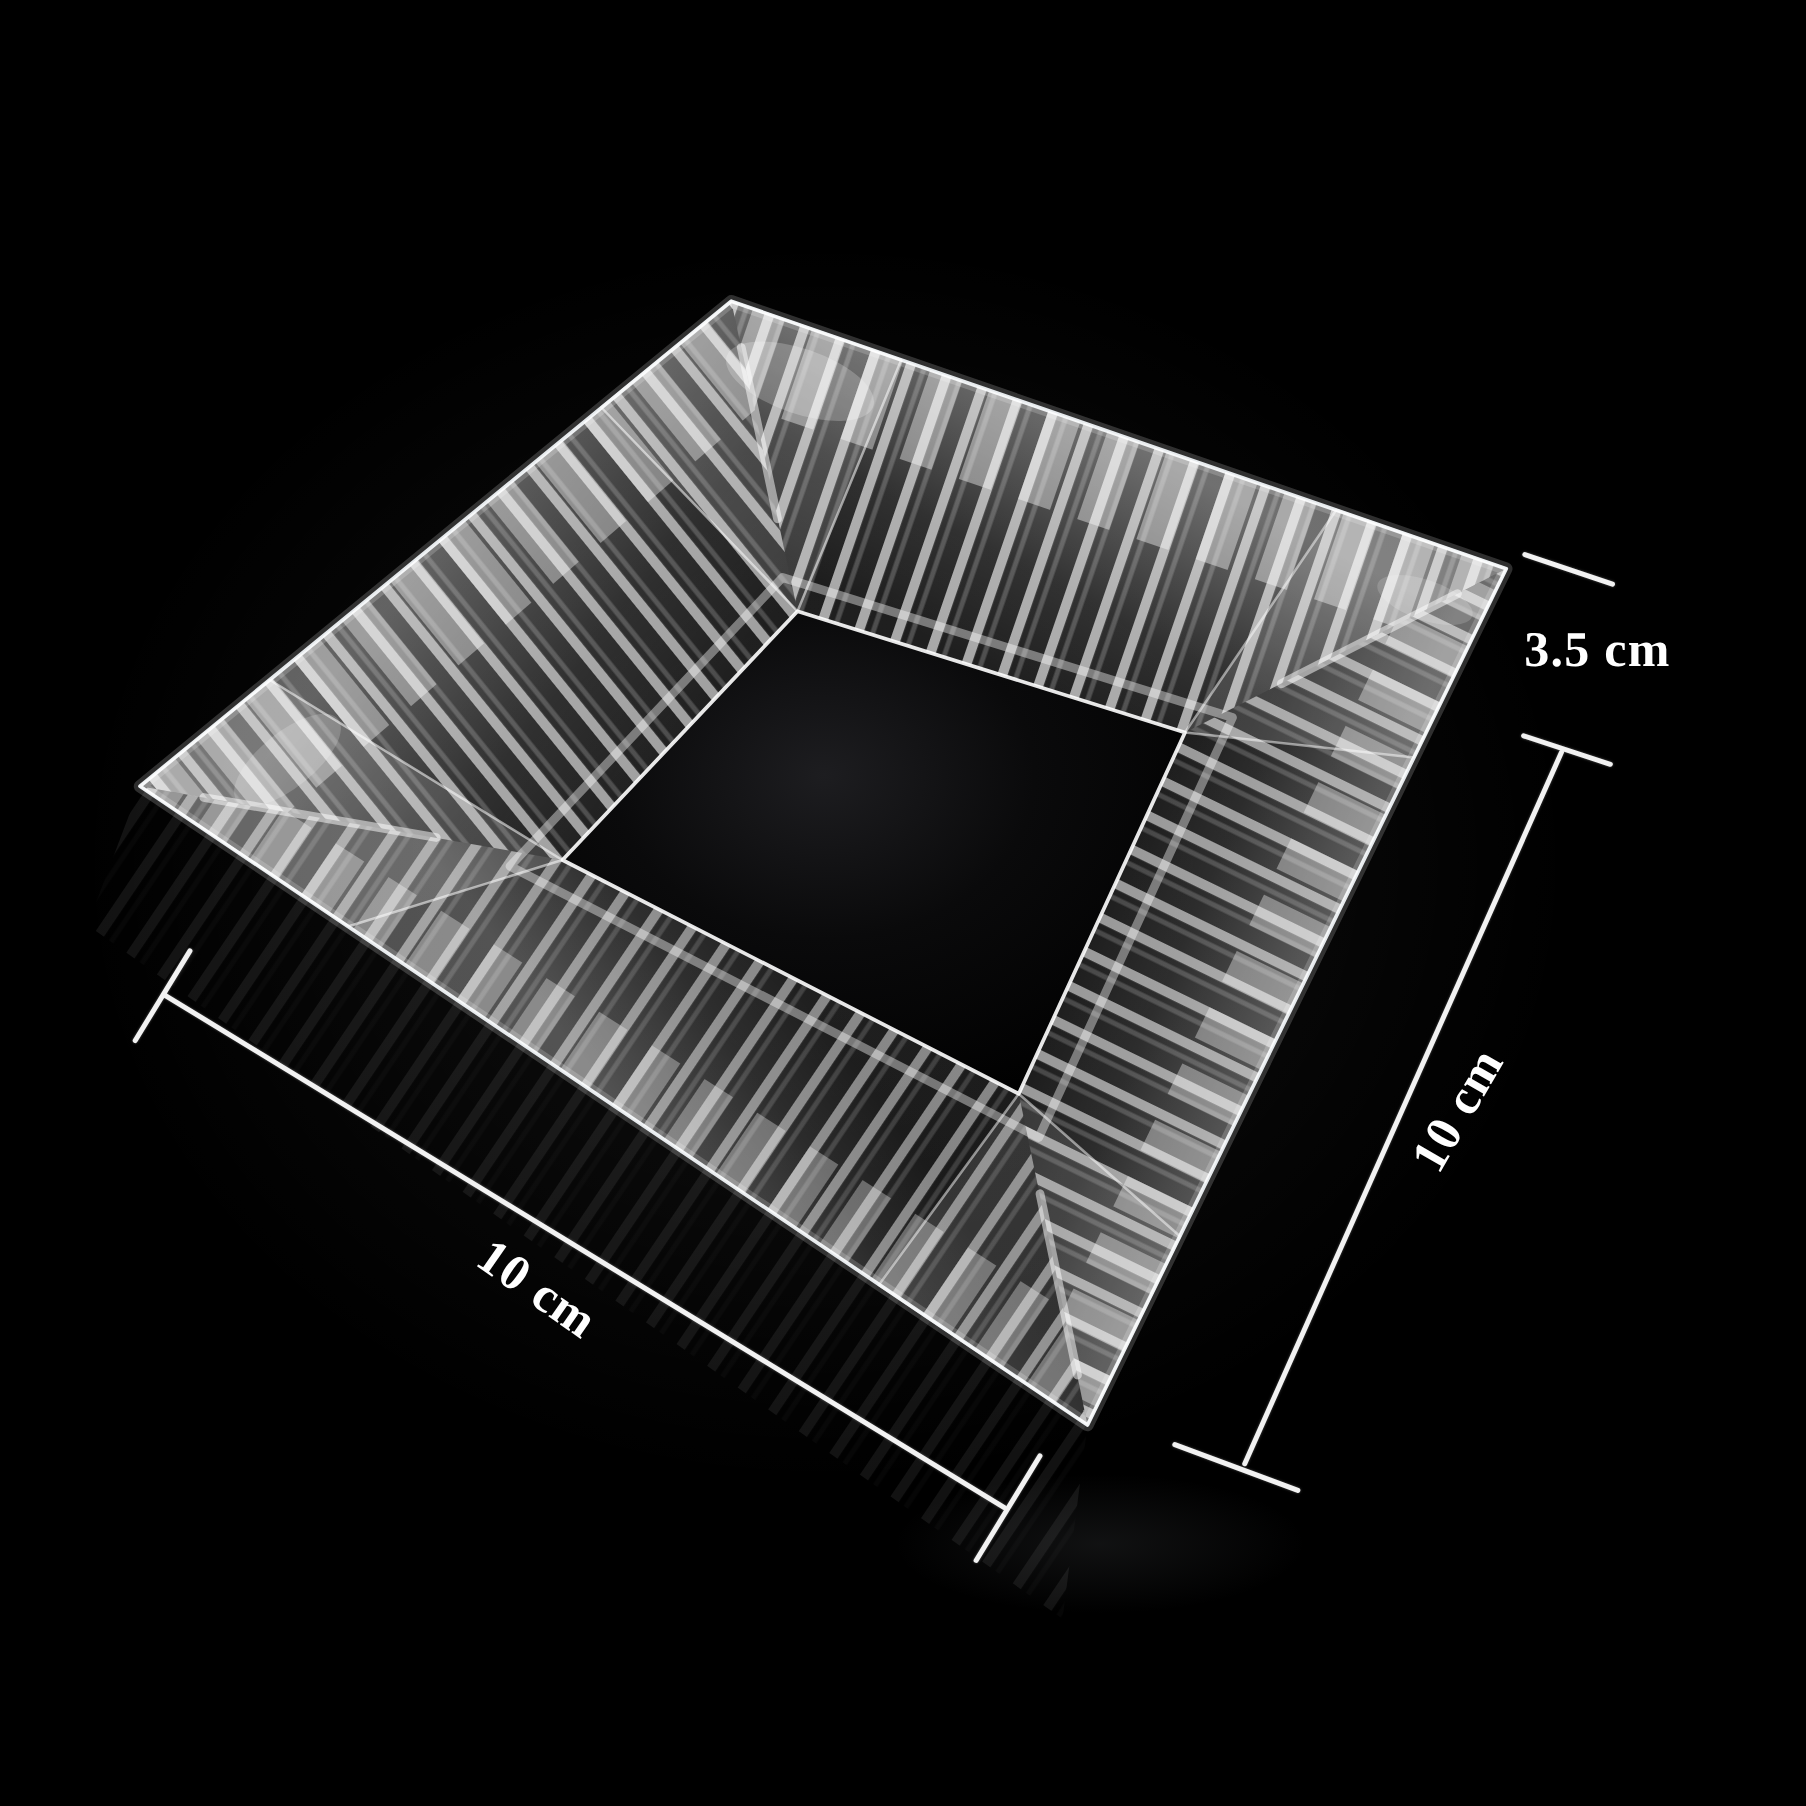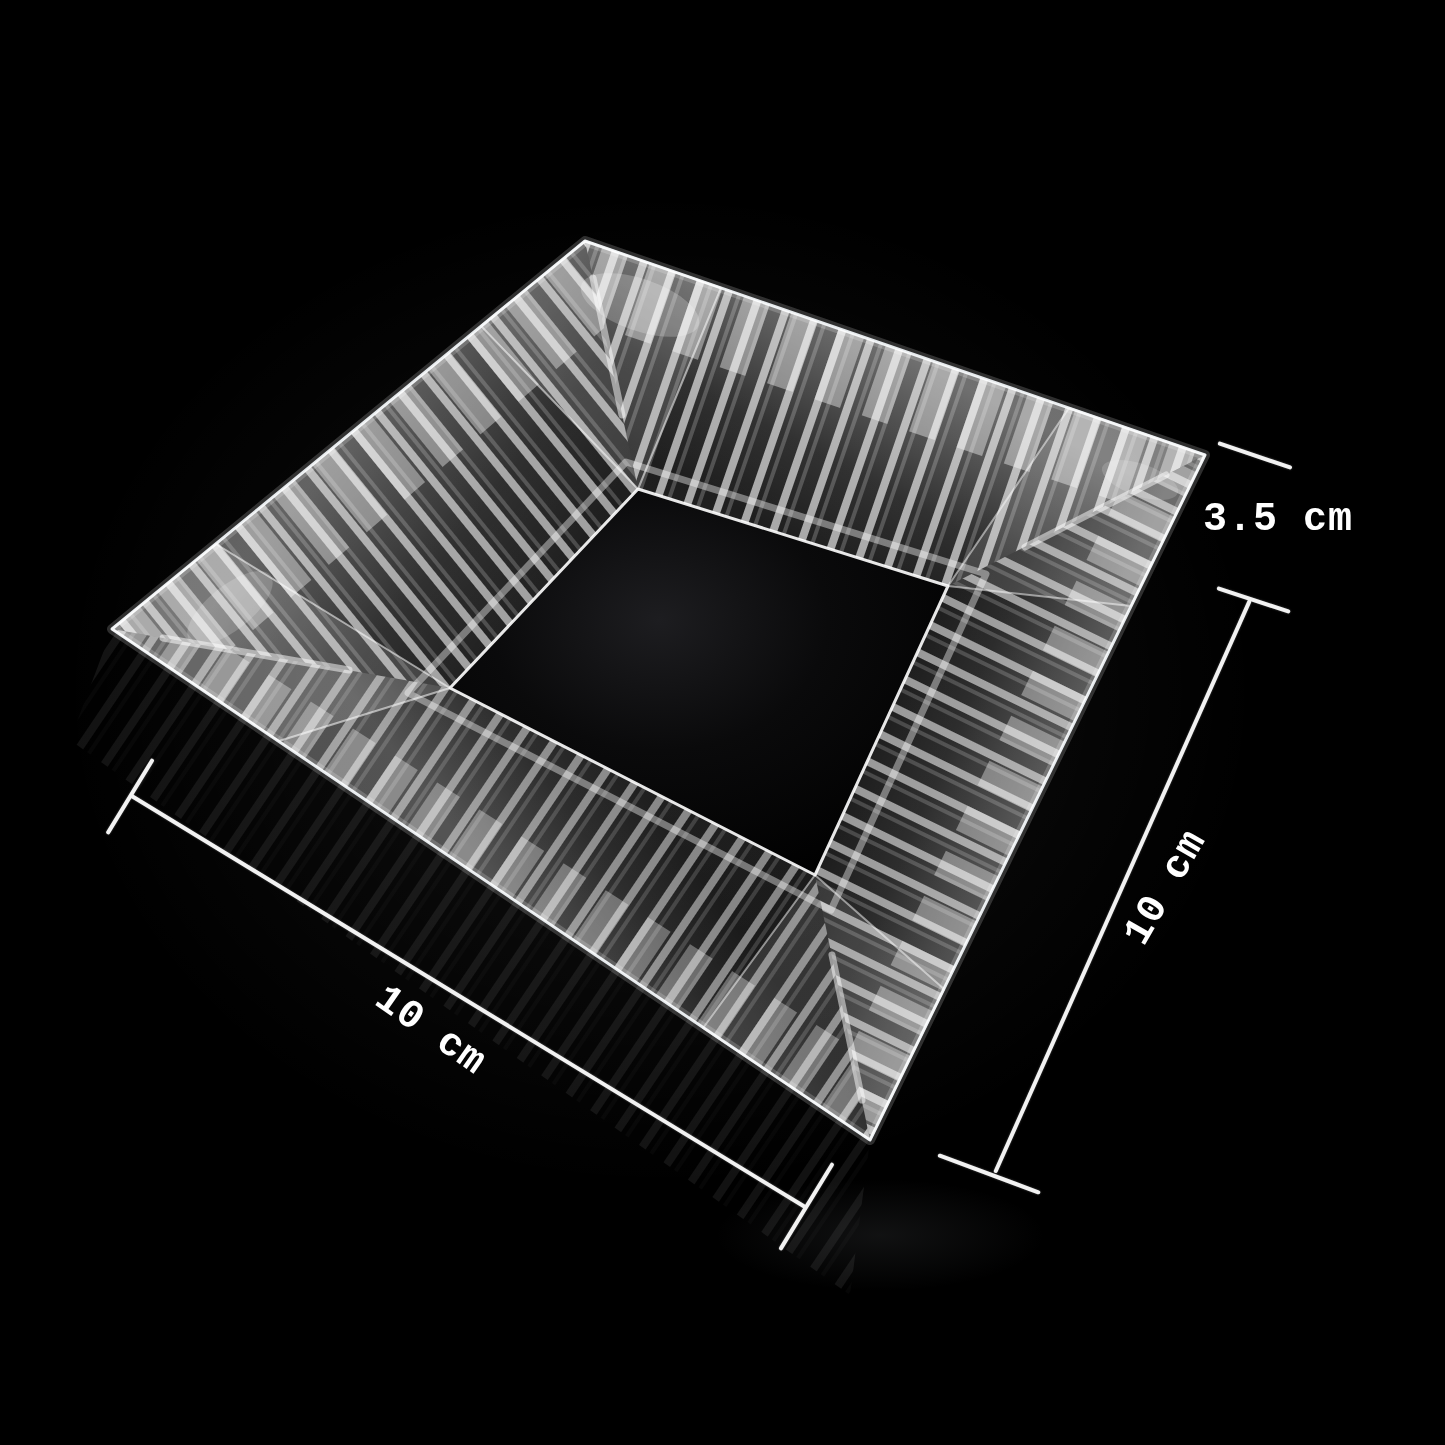--- a/index.html
+++ b/index.html
@@ -6,21 +6,21 @@
     --bg-color:#000000;
     --line-color:#f2f2f2;
     --text-color:#ffffff;
   }
   html,body{margin:0;padding:0;background:var(--bg-color);}
   .stage{
     position:relative;
     width:1349px;height:1445px;
     background:var(--bg-color);
     overflow:hidden;
-    font-family:Liberation Mono, monospace;
+    font-family:Liberation Serif, serif;
     padding-left:22px;
   }
   .photo-svg{position:absolute;left:0;top:0;}
   .dim-line{
     position:absolute;
     height:4px;
     background:var(--line-color);
     border-radius:2px;
     transform-origin:0 50%;
     box-shadow:0 0 2px rgba(255,255,255,.35);

